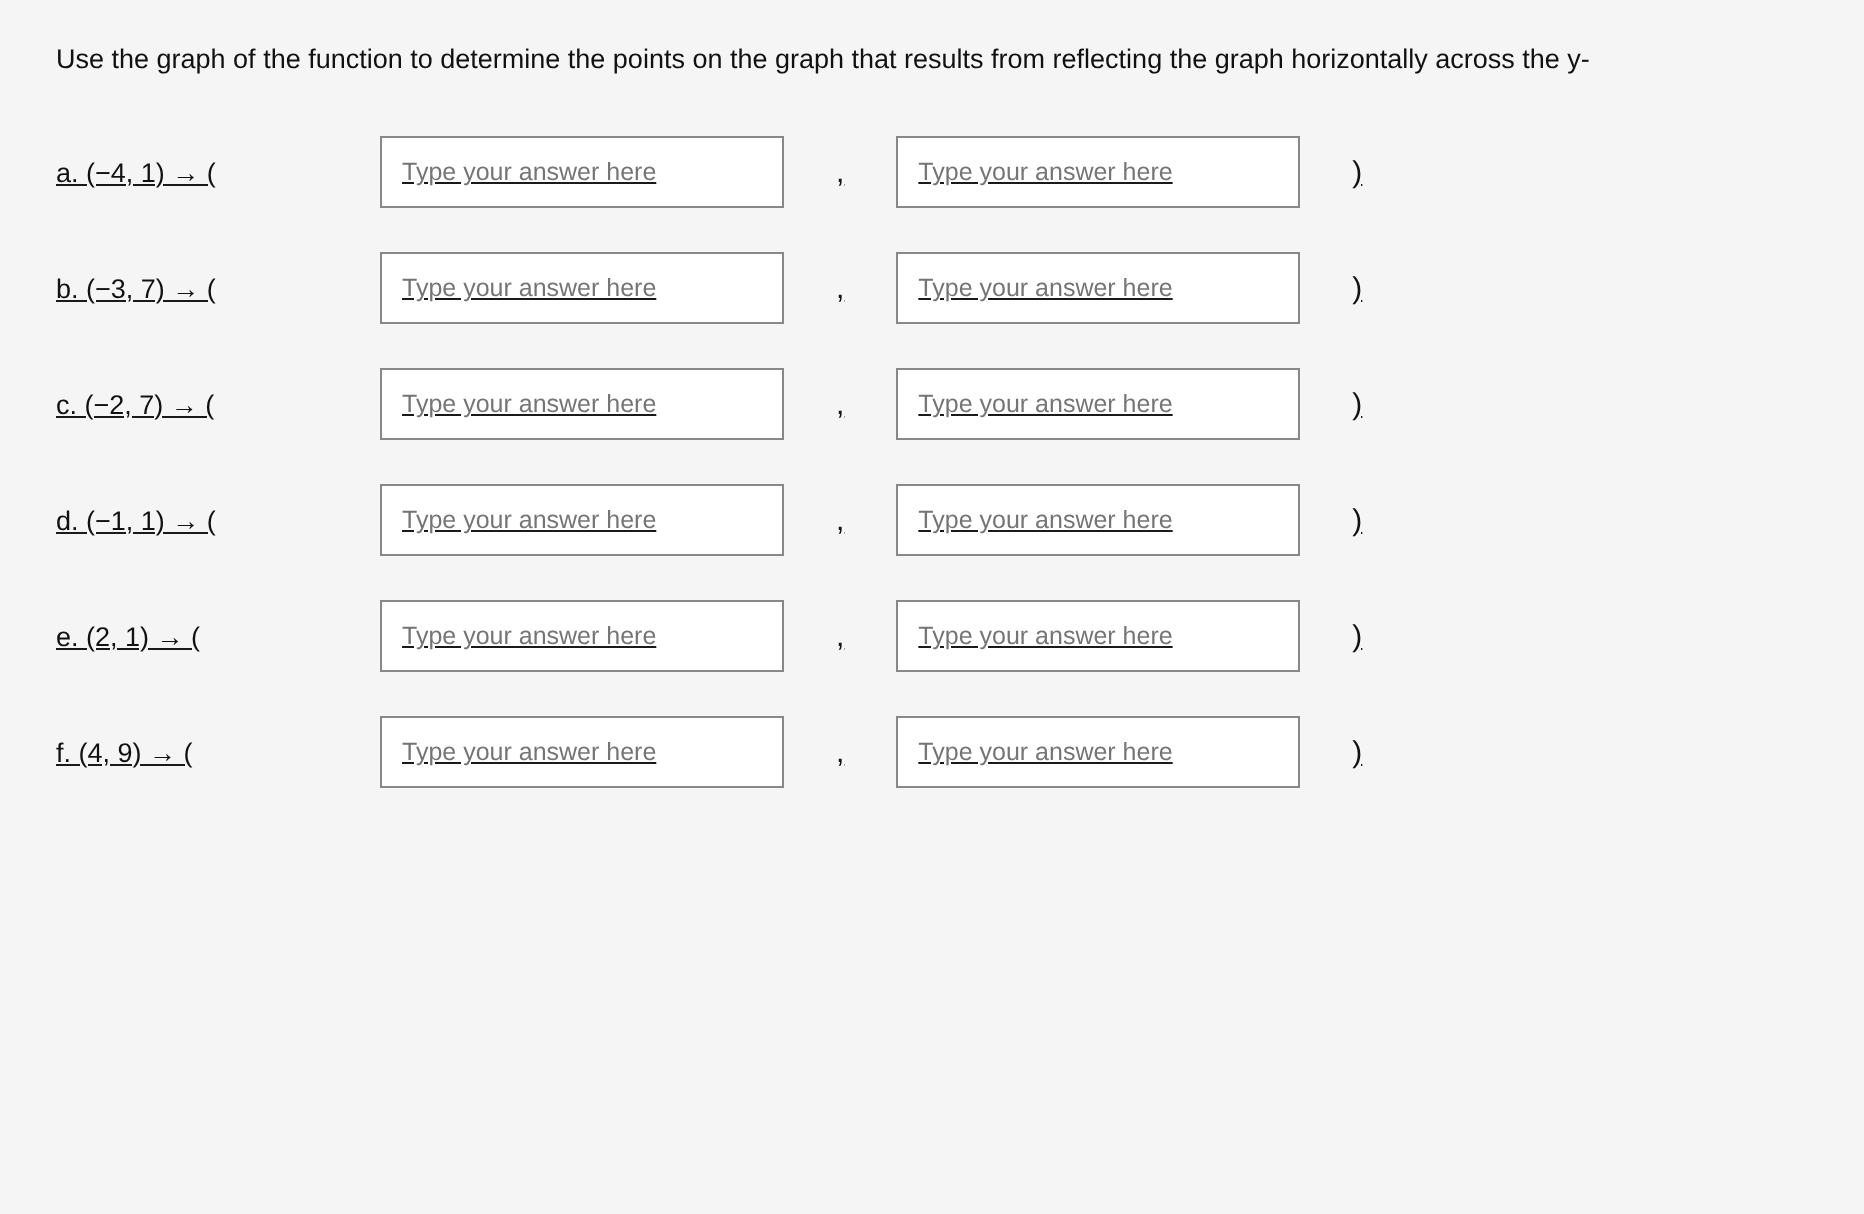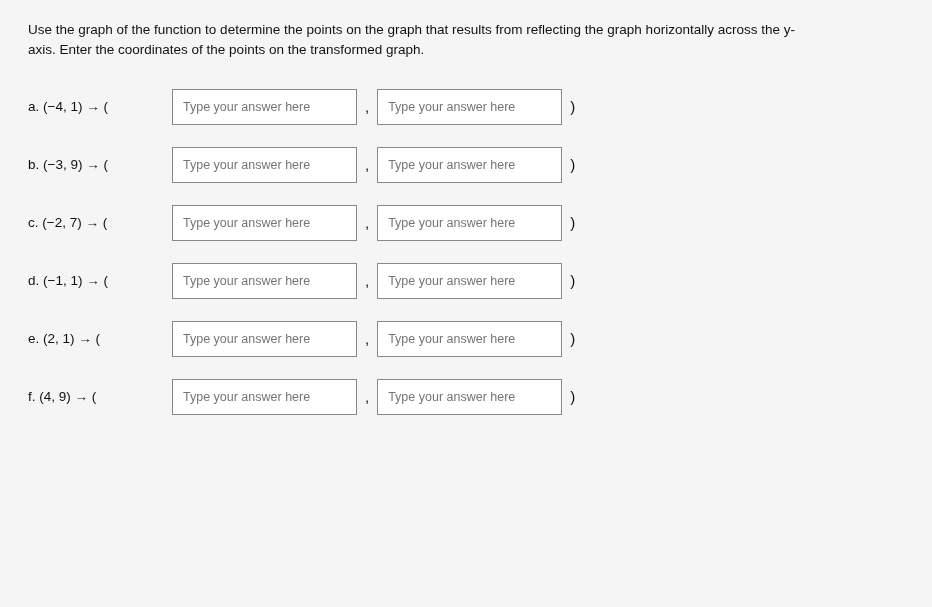--- a/index.html
+++ b/index.html
@@ -34,37 +34,38 @@
 
     .rows-container {
       display: flex;
       flex-direction: column;
       gap: 10px;
     }
 
     .answer-row {
       display: flex;
       align-items: center;
-      gap: 4px;
+      gap: 22px;
       padding: 6px 0;
+      text-decoration: underline;
     }
 
     .row-label {
       font-size: 13.5px;
       min-width: 140px;
       color: #111;
     }
 
     .answer-input {
       border: 1.5px solid #888;
       background-color: #fff;
       padding: 6px 10px;
       font-size: 12.5px;
       color: #999;
-      width: 185px;
+      width: 202px;
       height: 36px;
       outline: none;
     }
 
     .comma {
       font-size: 15px;
       color: #111;
       margin: 0 4px;
     }
 
@@ -73,33 +74,32 @@
       color: #111;
       margin-left: 4px;
     }
   </style>
 </head>
 <body>
 
 <div class="page-container">
   <p class="instructions">
     <span>Use the graph of the function to determine the points on the graph that results from reflecting the graph horizontally across the y-</span><br>
-    <span>axis. Enter the coordinates of the points on the transformed graph.</span>
   </p>
 
   <div class="rows-container">
   <div class="answer-row">
         <span class="row-label">a. (−4, 1) → (</span>
         <input type="text" class="answer-input" placeholder="Type your answer here" style="">
         <span class="comma">,</span>
         <input type="text" class="answer-input" placeholder="Type your answer here" style="">
         <span class="close-paren">)</span>
       </div>
       <div class="answer-row">
-        <span class="row-label">b. (−3, 9) → (</span>
+        <span class="row-label">b. (−3, 7) → (</span>
         <input type="text" class="answer-input" placeholder="Type your answer here" style="">
         <span class="comma">,</span>
         <input type="text" class="answer-input" placeholder="Type your answer here" style="">
         <span class="close-paren">)</span>
       </div>
       <div class="answer-row">
         <span class="row-label">c. (−2, 7) → (</span>
         <input type="text" class="answer-input" placeholder="Type your answer here" style="">
         <span class="comma">,</span>
         <input type="text" class="answer-input" placeholder="Type your answer here" style="">

